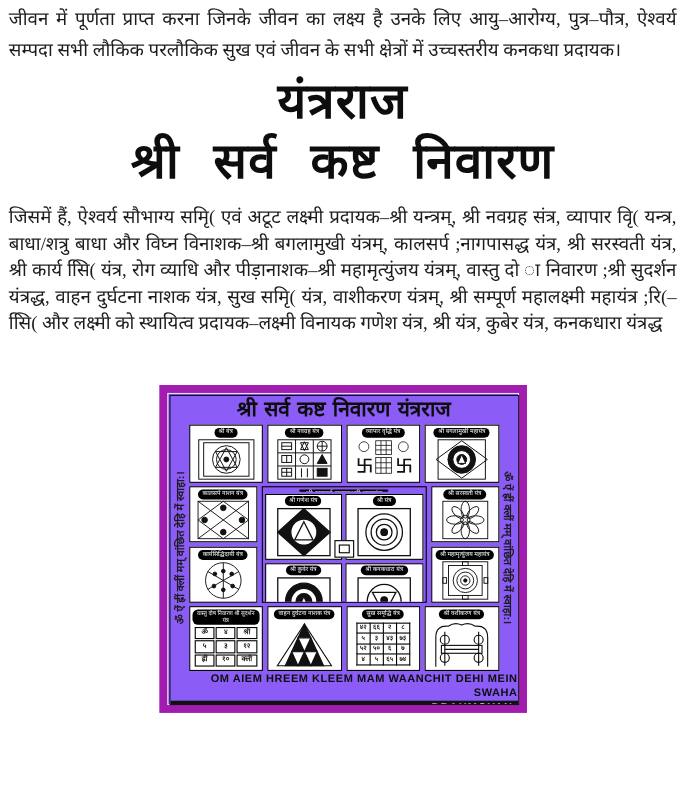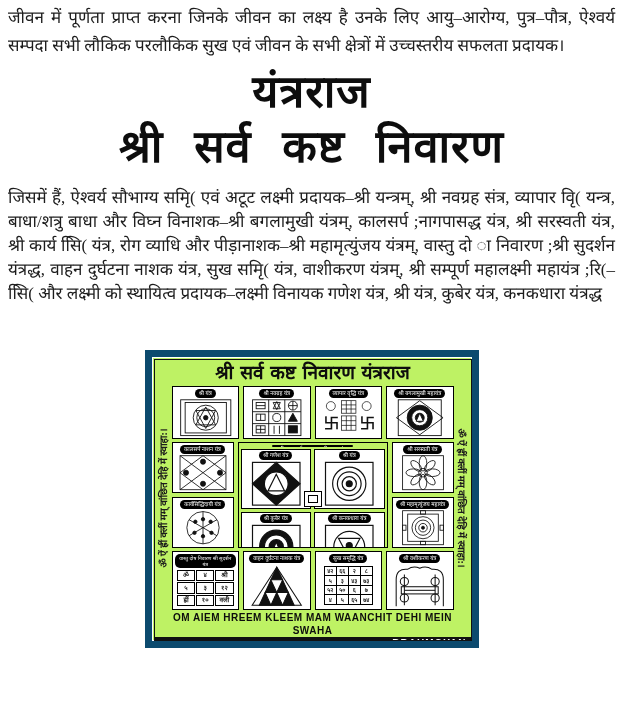--- a/index.html
+++ b/index.html
@@ -4,22 +4,22 @@
 <style>
   html,body{margin:0;padding:0;background:#fff;}
   .page{position:relative;width:623px;height:722px;background:#fff;overflow:hidden;
         font-family:"Liberation Serif",serif;color:#1c1c1c;}
   .intro{margin:4px 8px 0 8px;font-size:17px;line-height:28px;text-align:justify;}
   .tagline{margin:0 8px;font-size:18px;line-height:26px;text-align:center;}
   .big-title{margin:4px 0 0 0;text-align:center;font-family:"DejaVu Sans",sans-serif;
              font-weight:800;font-size:45px;line-height:55px;letter-spacing:1px;word-spacing:14px;color:#0d0d0d;}
   .desc{margin:12px 8px 0 8px;font-size:17px;line-height:24px;text-align:justify;}
   
-  .poster{position:relative;width:316px;height:280px;margin:44px auto 0 auto;background:#bef264;
-          border:7px solid #0c4a6e;box-shadow:0 0 0 1px #fff inset;padding:2px;}
+  .poster{position:relative;width:316px;height:280px;margin:44px auto 0 auto;background:#8b5cf6;
+          border:7px solid #a21caf;box-shadow:0 0 0 1px #fff inset;padding:2px;}
   .poster-inner{position:relative;width:100%;height:100%;border:1px solid #111;
                 display:flex;flex-direction:column;overflow:hidden;}
   .poster-title{text-align:center;font-family:"DejaVu Sans",sans-serif;font-weight:800;
                 font-size:19px;line-height:25px;color:#0d0d0d;flex:0 0 auto;}
   .poster-main{position:relative;flex:1 1 auto;display:flex;}
   .side-rail{position:relative;flex:0 0 17px;}
   .side-rail span{position:absolute;top:50%;left:50%;white-space:nowrap;
                   font-size:10px;font-weight:bold;font-family:"Liberation Serif",serif;}
   .side-left span{transform:translate(-50%,-50%) rotate(-90deg);}
   .side-right span{transform:translate(-50%,-50%) rotate(90deg);}
@@ -53,32 +53,32 @@
   .medallion i{display:block;width:8px;height:6px;border:1px solid #000;}
   
   .tok-grid{display:grid;grid-template-columns:repeat(3,1fr);grid-auto-rows:1fr;
             width:92%;height:90%;gap:1px;}
   .tok-grid span{border:0.8px solid #000;display:flex;align-items:center;justify-content:center;
                  font-size:6.5px;line-height:1;font-weight:bold;}
   
   table.ms{border-collapse:collapse;margin:auto;}
   table.ms td{border:0.9px solid #000;width:11px;height:8.5px;text-align:center;
               font-size:6px;line-height:1;padding:0;font-weight:bold;}
-  .poster-bottom{flex:0 0 auto;text-align:center;font-family:"Liberation Sans",sans-serif;
+  .poster-bottom{flex:0 0 auto;text-align:right;font-family:"Liberation Sans",sans-serif;
                  font-weight:bold;font-size:10px;line-height:13px;letter-spacing:0.5px;color:#0d0d0d;}
   .brand-strip{flex:0 0 auto;background:#111;color:#fff;text-align:right;
                font-family:"Liberation Sans",sans-serif;font-weight:bold;font-size:10px;
                line-height:14px;padding:0 4px;letter-spacing:1px;}
 </style>
 </head>
 <body>
 
 <div class="page">
 
-  <p class="intro">जीवन में पूर्णता प्राप्त करना जिनके जीवन का लक्ष्य है उनके लिए आयु–आरोग्य, पुत्र–पौत्र, ऐश्वर्य सम्पदा सभी लौकिक परलौकिक सुख एवं जीवन के सभी क्षेत्रों में उच्चस्तरीय सफलता प्रदायक।</p>
+  <p class="intro">जीवन में पूर्णता प्राप्त करना जिनके जीवन का लक्ष्य है उनके लिए आयु–आरोग्य, पुत्र–पौत्र, ऐश्वर्य सम्पदा सभी लौकिक परलौकिक सुख एवं जीवन के सभी क्षेत्रों में उच्चस्तरीय कनकधा प्रदायक।</p>
 
 
   <div class="big-title">
     <div>यंत्रराज</div>
     <div>श्री सर्व कष्ट निवारण</div>
   </div>
 
   <p class="desc">जिसमें हैं, ऐश्वर्य सौभाग्य समृि( एवं अटूट लक्ष्मी प्रदायक–श्री यन्त्रम्, श्री नवग्रह संत्र, व्यापार वृि( यन्त्र, बाधा/शत्रु बाधा और विघ्न विनाशक–श्री बगलामुखी यंत्रम्, कालसर्प ;नागपासद्ध यंत्र, श्री सरस्वती यंत्र, श्री कार्य सिि( यंत्र, रोग व्याधि और पीड़ानाशक–श्री महामृत्युंजय यंत्रम्, वास्तु दो ा निवारण ;श्री सुदर्शन यंत्रद्ध, वाहन दुर्घटना नाशक यंत्र, सुख समृि( यंत्र, वाशीकरण यंत्रम्, श्री सम्पूर्ण महालक्ष्मी महायंत्र ;रि(–सिि( और लक्ष्मी को स्थायित्व प्रदायक–लक्ष्मी विनायक गणेश यंत्र, श्री यंत्र, कुबेर यंत्र, कनकधारा यंत्रद्ध</p>
 
   <div class="poster">

